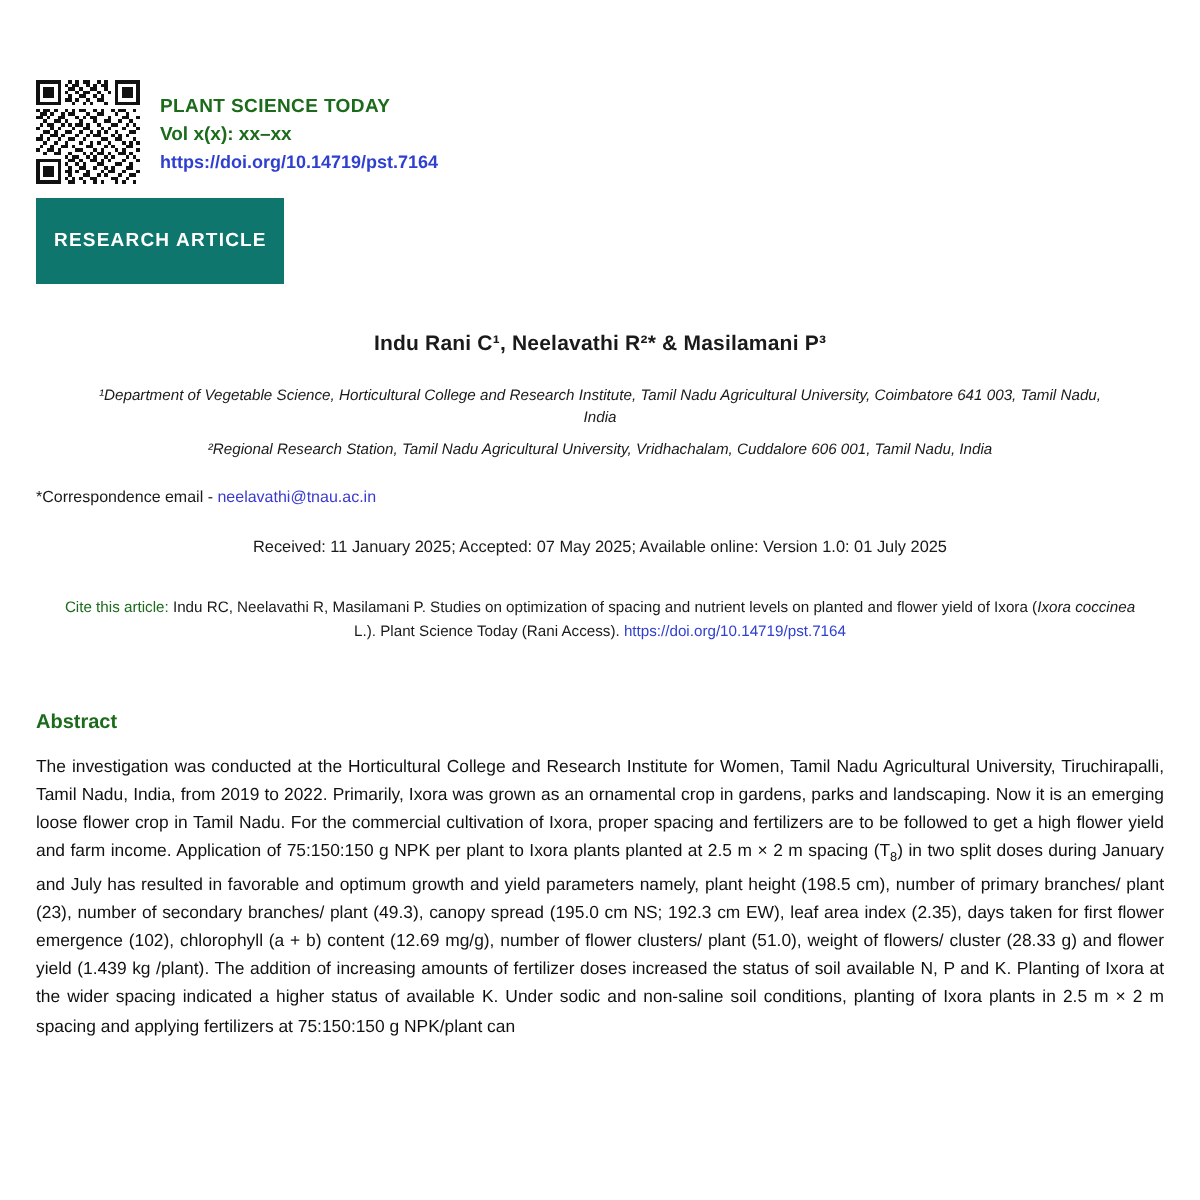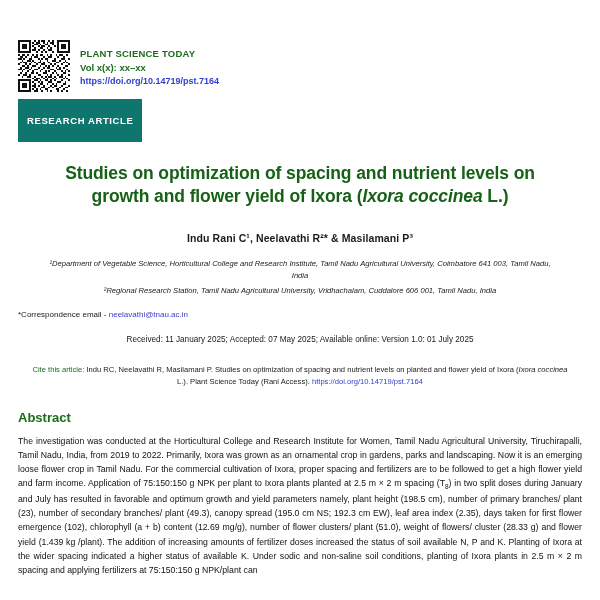--- a/index.html
+++ b/index.html
@@ -69,22 +69,22 @@
   .citation {
     margin: 20px 14px 0 14px; text-align: center;
     font-size: 7.6px; line-height: 1.55;
   }
   .cite-label { color: #1b6b1b; font-weight: normal; }
   .citation em { font-style: italic; }
   .citation a { color: #2f3fd0; text-decoration: none; }
 
   
   .abstract-head {
-    margin-top: 22px; color: #1b6b1b;
-    font-size: 13px; font-weight: bold;
+    margin-top: 34px; color: #1b6b1b;
+    font-size: 10px; font-weight: bold;
   }
   .abstract-body {
     margin-top: 9px; font-size: 8.7px; line-height: 1.62;
     text-align: justify; color: #111111;
   }
   .abstract-body sub { font-size: 6.4px; }
 </style>
 </head>
 <body>
 
@@ -310,21 +310,20 @@
       <div class="journal-name">PLANT SCIENCE TODAY</div>
       <div class="journal-vol">Vol x(x): xx–xx</div>
       <div class="journal-doi">https://doi.org/10.14719/pst.7164</div>
     </div>
 
   </div>
 
   <div class="article-type">RESEARCH  ARTICLE</div>
 
   
-  <h1 class="title"><span>Studies on optimization of spacing and nutrient levels on growth and flower yield of Ixora (</span><em>Ixora coccinea</em><span> L.)</span></h1>
 
   
   <div class="authors">Indu Rani C¹, Neelavathi R²* &amp; Masilamani P³</div>
 
   <div class="affiliations">
     <div class="affil">¹Department of Vegetable Science, Horticultural College and Research Institute, Tamil Nadu Agricultural University, Coimbatore 641 003, Tamil Nadu, India</div>
     <div class="affil">²Regional Research Station, Tamil Nadu Agricultural University, Vridhachalam, Cuddalore 606 001, Tamil Nadu, India</div>
   </div>
 
   <div class="correspondence"><span>*Correspondence email -</span> <a href="#">neelavathi@tnau.ac.in</a></div>

